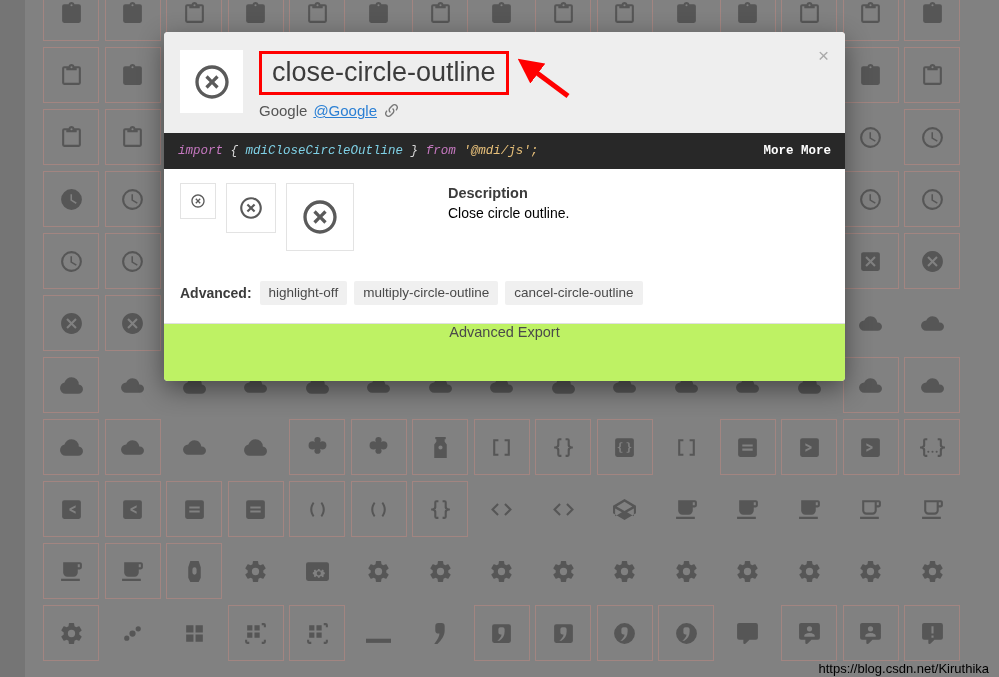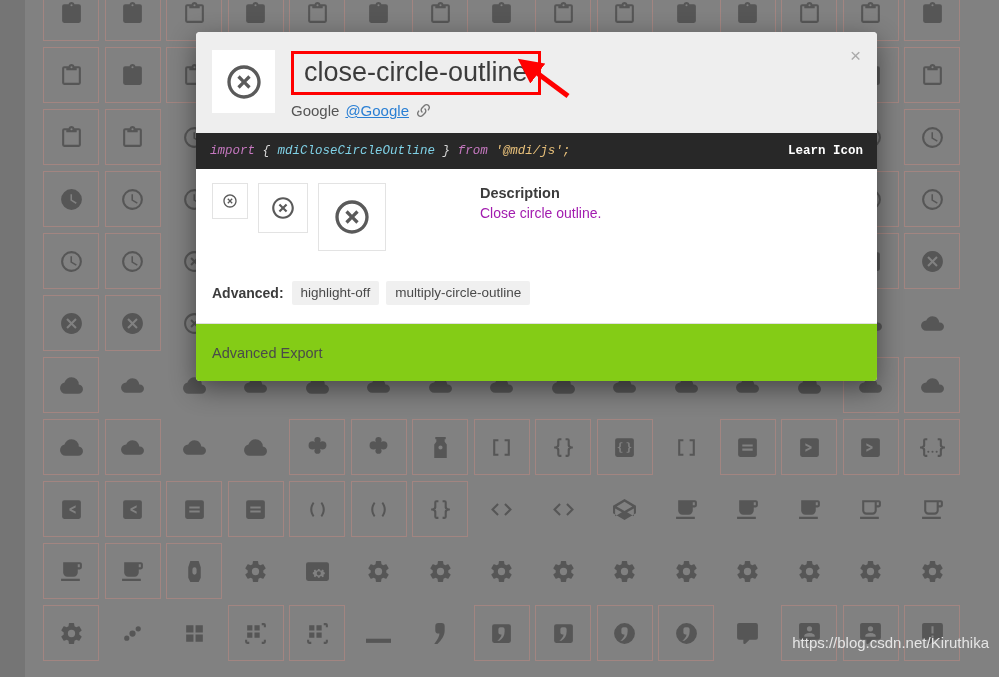--- a/index.html
+++ b/index.html
@@ -70,21 +70,20 @@
   #modal {
     position: absolute;
     left: 164px;
     top: 32px;
     width: 681px;
     z-index: 10;
     background: #eeeeee;
     border-radius: 4px;
     box-shadow: 0 8px 26px rgba(0,0,0,0.45);
     overflow: hidden;
-    margin-left: 32px;
   }
   #modal-header {
     position: relative;
     background: #eeeeee;
     padding: 18px 16px 14px 16px;
     display: flex;
     align-items: flex-start;
     min-height: 82px;
     box-sizing: border-box;
   }
@@ -191,21 +190,21 @@
     padding-top: 2px;
   }
   #description-title {
     font-size: 14.5px;
     font-weight: bold;
     color: #3c3c3c;
     margin-bottom: 4px;
   }
   #description-text {
     font-size: 14px;
-    color: #a21caf;
+    color: #000000;
   }
   #aliases-row {
     margin-top: 30px;
     display: flex;
     flex-wrap: wrap;
     align-items: center;
     gap: 7px;
     max-width: 580px;
   }
   #aliases-label {
@@ -218,27 +217,28 @@
     background: #f0f0f0;
     color: #4a4a4a;
     font-size: 13.5px;
     padding: 4px 9px 5px 9px;
     border-radius: 2px;
     white-space: nowrap;
   }
 
   
   #modal-footer {
-    background: #84cc16;
+    background: #bef264;
     border-top: 1px solid #e0e0e0;
     height: 58px;
     display: flex;
     align-items: center;
     padding: 0 16px;
     box-sizing: border-box;
+    flex-direction: column;
   }
   #advanced-export {
     font-size: 14.5px;
     color: #4a4a4a;
   }
   #footer-actions {
     margin-left: auto;
     display: flex;
     align-items: center;
     gap: 11px;
@@ -287,23 +287,23 @@
     left: 576px;
     top: 95px;
     color: #2f9cf4;
     font-size: 19px;
     white-space: nowrap;
     font-family: "Liberation Sans", sans-serif;
   }
   #watermark {
     position: absolute;
     right: 10px;
-    bottom: 26px;
-    color: #e5e5e5;
-    font-size: 15px;
+    bottom: 1px;
+    color: #000000;
+    font-size: 13px;
     z-index: 21;
     white-space: nowrap;
     font-family: "Liberation Sans", sans-serif;
   }
 </style>
 </head>
 <body>
 
 <div id="root">
 
@@ -1181,21 +1181,21 @@
             </svg>
           </span>
         </div>
       </div>
 
       <div id="modal-close">×</div>
     </div>
 
     <div id="code-bar">
       <div id="code-snippet"><span class="tok-kw">import</span> <span class="tok-punc">{</span> <span class="tok-id">mdiCloseCircleOutline</span> <span class="tok-punc">}</span> <span class="tok-kw">from</span> <span class="tok-str">'@mdi/js';</span></div>
-      <div id="learn-more">Learn Icon</div>
+      <div id="learn-more">More More</div>
     </div>
 
     <div id="modal-body">
       <div id="preview-desc-row">
         <div id="preview-sizes">
           <div class="size-box s1">
             <svg width="16" height="16" viewBox="0 0 24 24">
               <path fill="#5a5a5a" d="M12 2C17.5 2 22 6.5 22 12S17.5 22 12 22 2 17.5 2 12 6.5 2 12 2M12 4C7.58 4 4 7.58 4 12S7.58 20 12 20 20 16.42 20 12 16.42 4 12 4M14.59 8L12 10.59 9.41 8 8 9.41 10.59 12 8 14.59 9.41 16 12 13.41 14.59 16 16 14.59 13.41 12 16 9.41 14.59 8Z"></path>
             </svg>
           </div>
@@ -1214,20 +1214,21 @@
         <div id="description-block">
           <div id="description-title">Description</div>
           <div id="description-text">Close circle outline.</div>
         </div>
       </div>
 
       <div id="aliases-row">
         <span id="aliases-label">Advanced:</span>
       <span class="alias-chip">highlight-off</span>
           <span class="alias-chip">multiply-circle-outline</span>
+          <span class="alias-chip">cancel-circle-outline</span>
         </div>
     </div>
 
     <div id="modal-footer">
       <span id="advanced-export">Advanced Export</span>
     </div>
   </div>
 
   <svg id="annot-layer">
     <defs>

